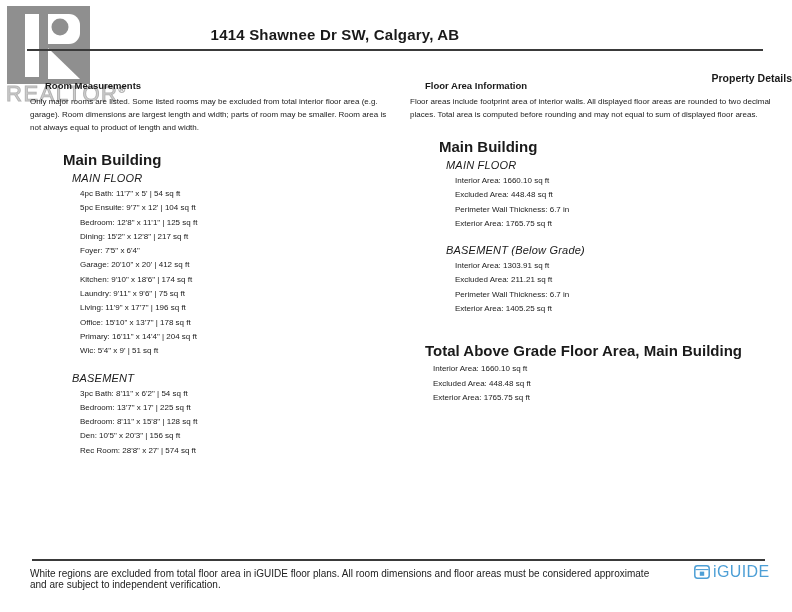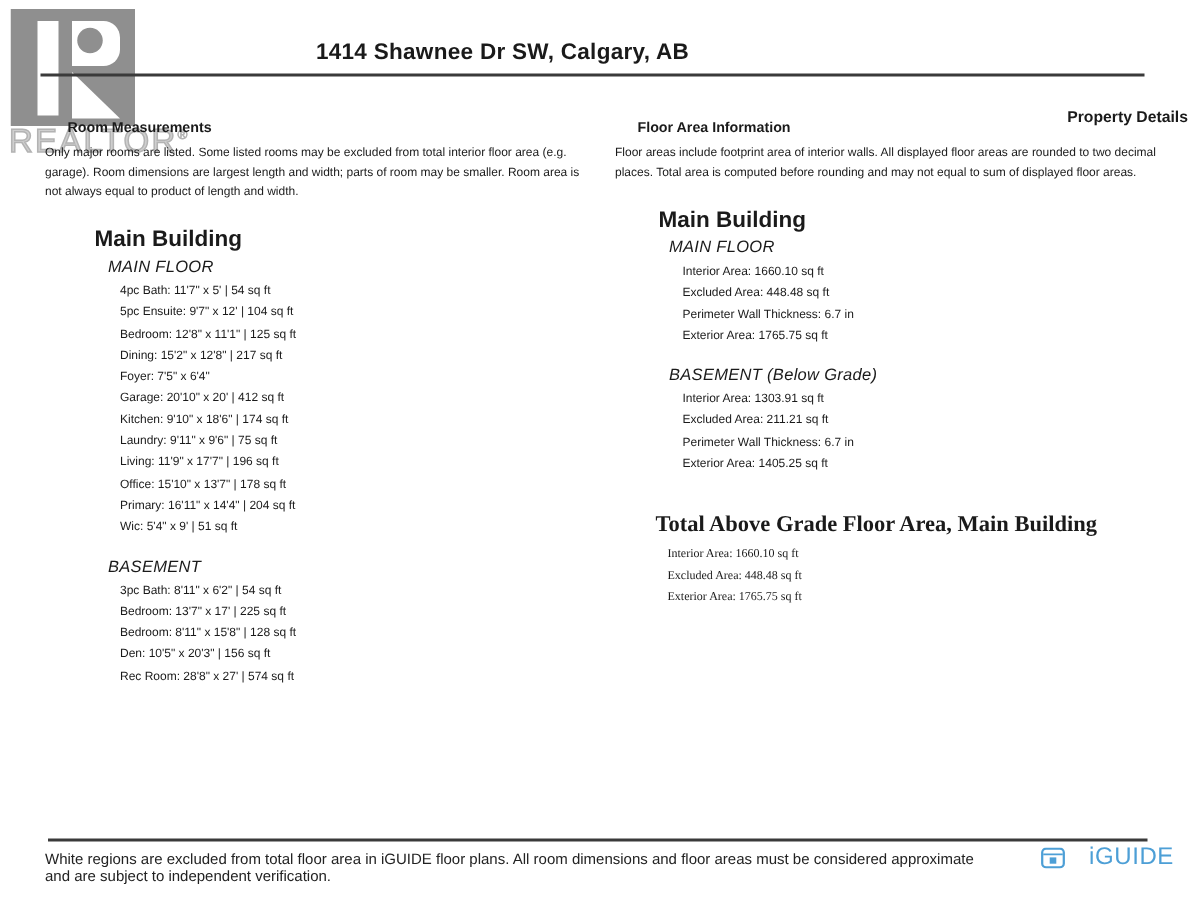--- a/index.html
+++ b/index.html
@@ -36,27 +36,27 @@
   .col-right .building{margin-left:29px;}
   .building-heading{font-size:15px;font-weight:bold;}
   .subsection{margin-top:4px;}
   .col-left .subsection{margin-left:9px;}
   .col-right .subsection{margin-left:7px;}
   .subsection + .subsection{margin-top:13px;}
   .subsection-title{font-size:11px;letter-spacing:0.2px;font-style:italic;}
   .line-list{margin-top:3px;font-size:8px;line-height:14.3px;}
   .col-left .line-list{margin-left:8px;}
   .col-right .line-list{margin-left:9px;}
-  .total-block{margin-left:27px;margin-top:26px;font-family:Liberation Serif, serif;}
+  .total-block{margin-left:15px;margin-top:26px;}
   .total-block .line-list{margin-left:8px;}
   
   .footer-divider{position:absolute;left:32px;top:559px;width:733px;height:1.5px;background:#3a3a3a;}
   .footer-disclaimer{position:absolute;left:30px;top:568px;width:620px;font-size:10px;color:#222;}
   .iguide-logo{
-    position:absolute;left:694px;top:563px;display:flex;align-items:center;gap:16px;
+    position:absolute;left:694px;top:563px;display:flex;align-items:center;gap:3px;
     font-size:16px;letter-spacing:0.4px;font-weight:400;
   }
   .iguide-logo svg{display:block;}
 </style>
 </head>
 <body>
 
 <div id="page">
 
   <div class="realtor-logo">

